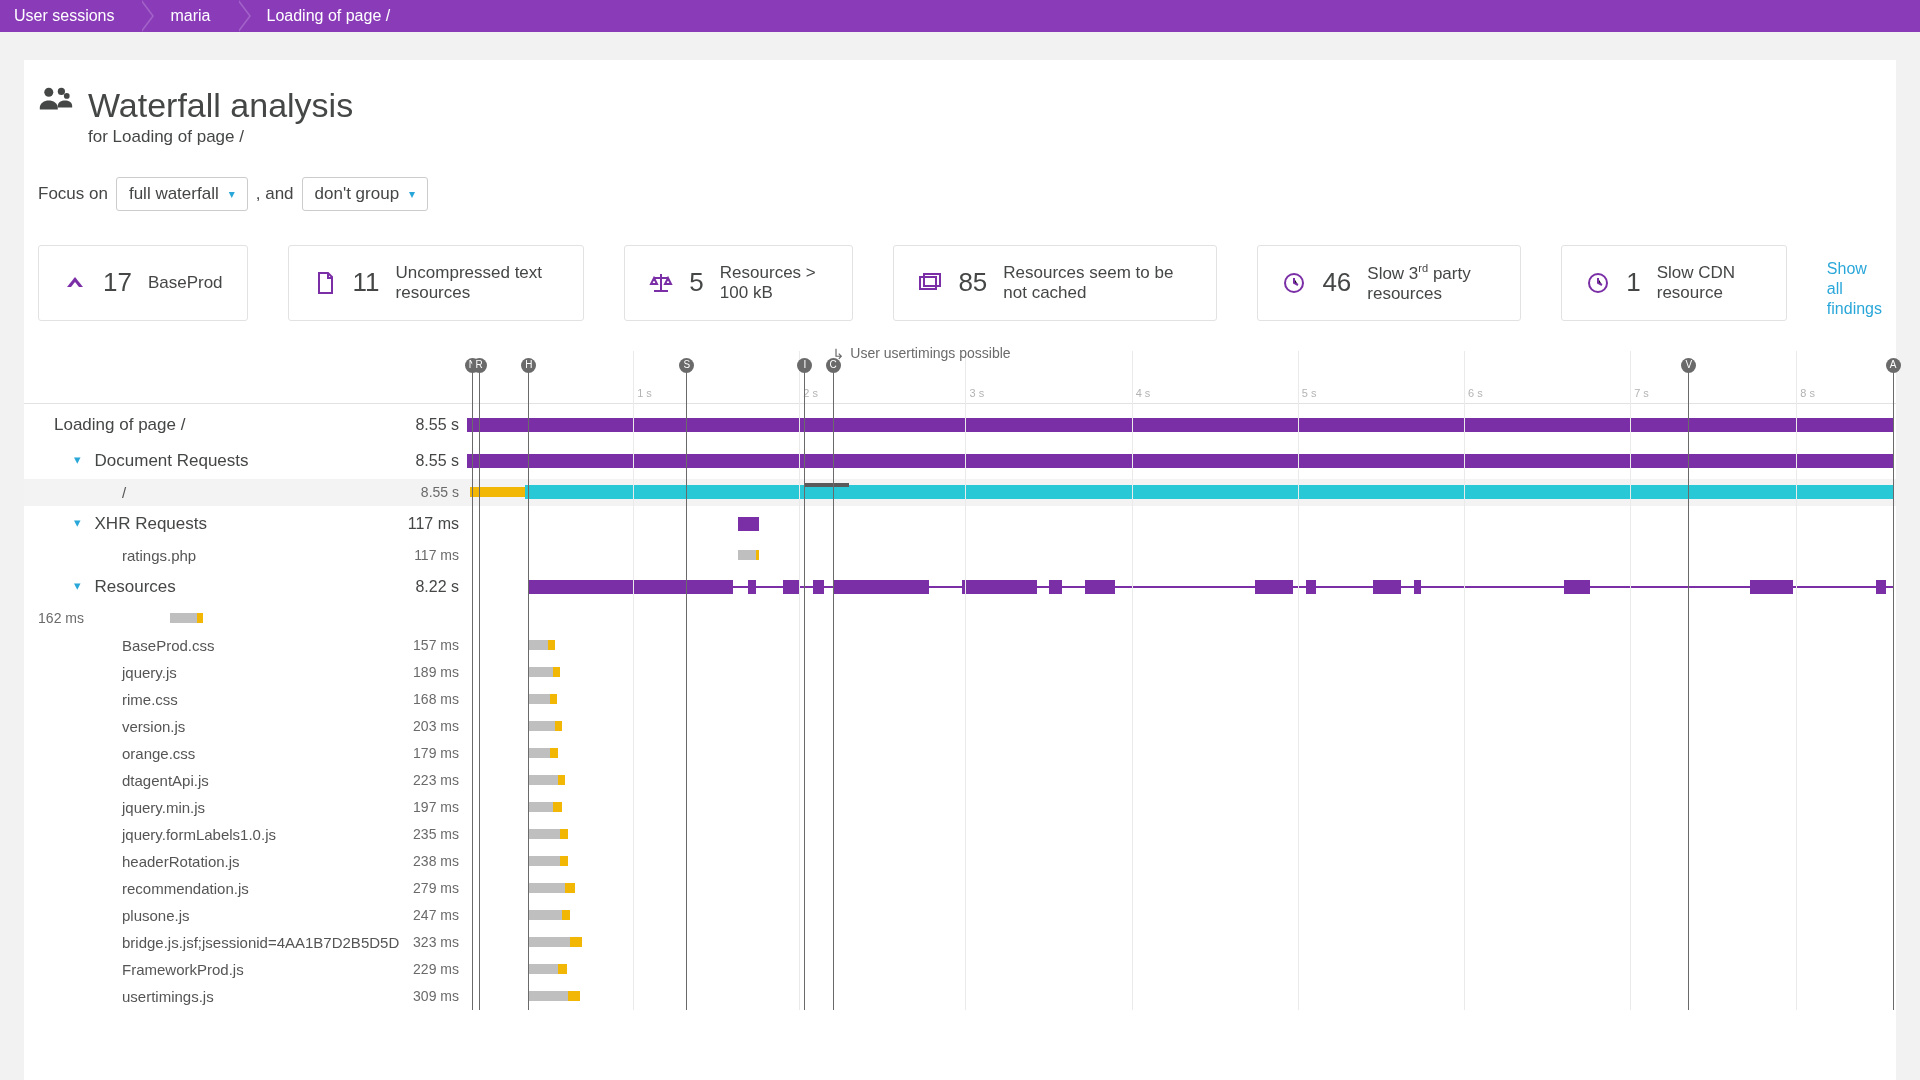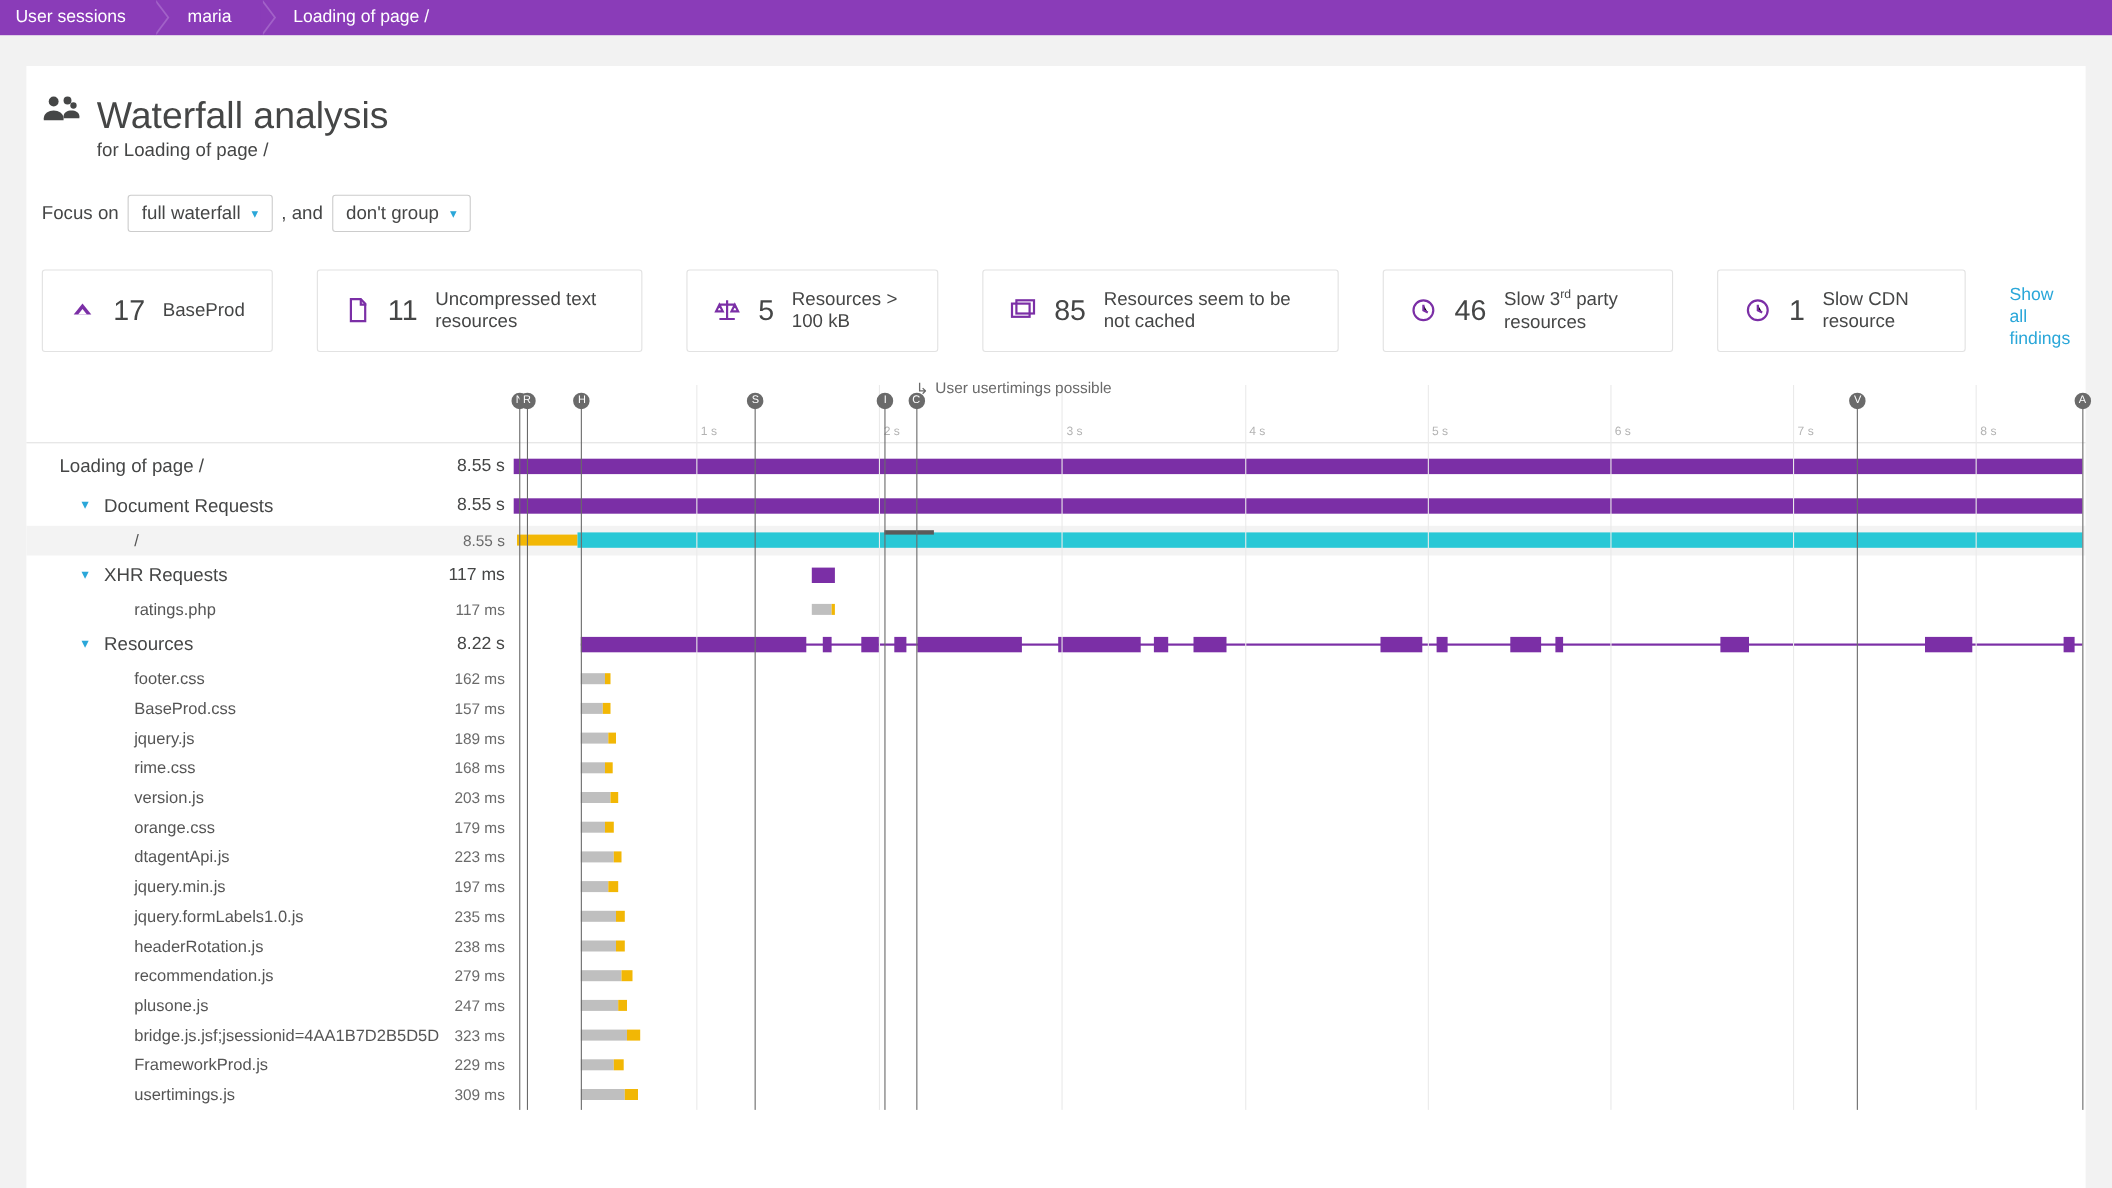--- a/index.html
+++ b/index.html
@@ -259,21 +259,20 @@
             <div class="bar purple" style="left: 55.1163%; width: 2.67442%;"></div>
             <div class="bar purple" style="left: 58.7209%; width: 0.697674%;"></div>
             <div class="bar purple" style="left: 63.3721%; width: 1.97674%;"></div>
             <div class="bar purple" style="left: 66.2791%; width: 0.465116%;"></div>
             <div class="bar purple" style="left: 76.7442%; width: 1.86047%;"></div>
             <div class="bar purple" style="left: 89.7674%; width: 3.02326%;"></div>
             <div class="bar purple" style="left: 98.6047%; width: 0.697674%;"></div>
           </div>
         </div>
         <div class="row child">
-          <div class="rlabel">footer.css</div>
           <div class="rtime">162 ms</div>
           <div class="rchart">
             <div class="bar grey" style="left: 4.30233%; width: 1.51163%;"></div>
             <div class="bar yellow" style="left: 5.81395%; width: 0.348837%;"></div>
           </div>
         </div>
         <div class="row child">
           <div class="rlabel">BaseProd.css</div>
           <div class="rtime">157 ms</div>
           <div class="rchart">

